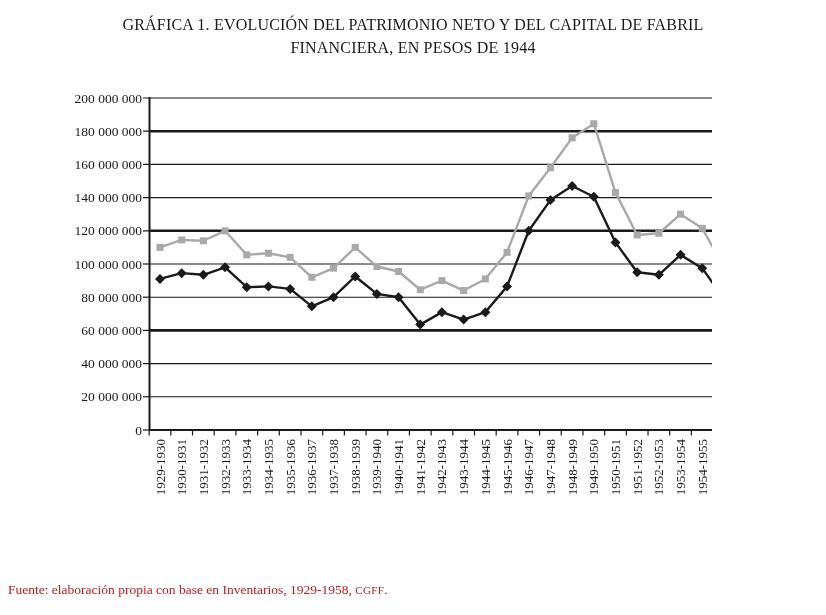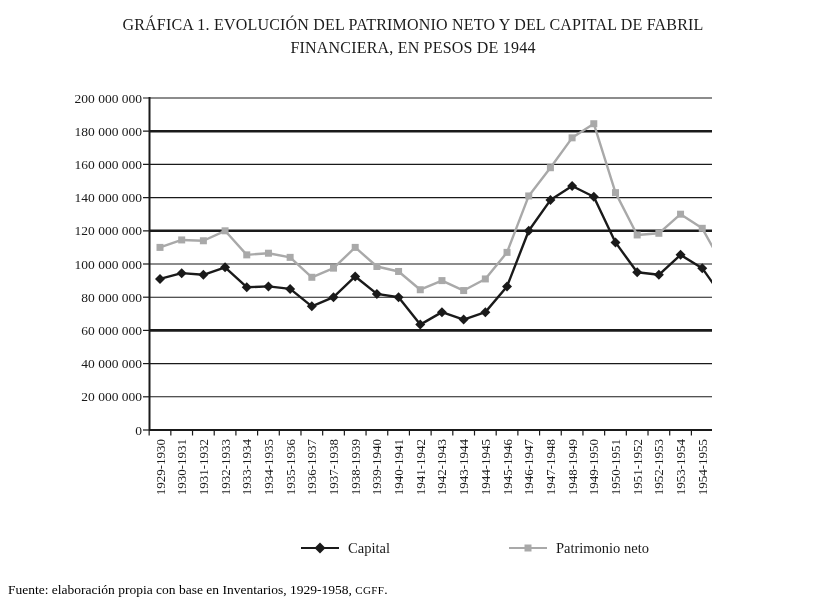--- a/index.html
+++ b/index.html
@@ -21,21 +21,21 @@
   }
   .plot-svg{position:absolute;left:0;top:0;}
   .legend{
     position:absolute;left:149px;top:538px;width:651px;height:20px;
     display:flex;justify-content:center;align-items:center;gap:118px;
   }
   .legend-item{display:flex;align-items:center;gap:8px;}
   .legend-label{font-size:14.5px;color:#1a1a1a;white-space:nowrap;}
   .footer{
     position:absolute;left:8px;top:582px;width:700px;
-    font-size:13.5px;color:#000000;
+    font-size:13.5px;color:#b91c1c;
   }
   .footer .smallcaps{font-size:11px;letter-spacing:0.4px;}
   svg text{font-family:"Liberation Serif","DejaVu Serif",serif;}
 </style>
 </head>
 <body>
 
 <div class="page">
 
   <div class="chart-title">
@@ -196,34 +196,18 @@
       <text x="0" y="0" text-anchor="end" font-size="13" fill="#1a1a1a" transform="translate(641.6724137931035,439) rotate(-90)">1951-1952</text>
       <text x="0" y="0" text-anchor="end" font-size="13" fill="#1a1a1a" transform="translate(663.3620689655172,439) rotate(-90)">1952-1953</text>
       <text x="0" y="0" text-anchor="end" font-size="13" fill="#1a1a1a" transform="translate(685.051724137931,439) rotate(-90)">1953-1954</text>
       <text x="0" y="0" text-anchor="end" font-size="13" fill="#1a1a1a" transform="translate(706.7413793103449,439) rotate(-90)">1954-1955</text>
       <text x="0" y="0" text-anchor="end" font-size="13" fill="#1a1a1a" transform="translate(728.4310344827586,439) rotate(-90)">1955-1956</text>
       <text x="0" y="0" text-anchor="end" font-size="13" fill="#1a1a1a" transform="translate(750.1206896551724,439) rotate(-90)">1956-1957</text>
       <text x="0" y="0" text-anchor="end" font-size="13" fill="#1a1a1a" transform="translate(771.8103448275863,439) rotate(-90)">1957, ab.-jun.</text>
       <text x="0" y="0" text-anchor="end" font-size="13" fill="#1a1a1a" transform="translate(793.5,439) rotate(-90)">1957, jul.-dic.-1958</text>
     </svg>
 
-  <div class="legend">
-    <div class="legend-item">
-      <svg width="40" height="14">
-        <line id="leg-line-0" x1="1" y1="7" x2="39" y2="7" stroke-width="2.2" stroke="#1a1a1a"></line>
-        <path id="leg-shape-0" d="M 14.5 7 L 20 1.5 L 25.5 7 L 20 12.5 Z" fill="#1a1a1a"></path>
-      </svg>
-      <span class="legend-label">Capital</span>
-    </div>
-    <div class="legend-item">
-      <svg width="40" height="14">
-        <line id="leg-line-1" x1="1" y1="7" x2="39" y2="7" stroke-width="2.2" stroke="#a9a9a9"></line>
-        <rect id="leg-shape-1" x="16.5" y="3.5" width="7" height="7" fill="#a9a9a9"></rect>
-      </svg>
-      <span class="legend-label">Patrimonio neto</span>
-    </div>
-  </div>
 
   <div class="footer">
     <span>Fuente: elaboración propia con base en Inventarios, 1929-1958, </span><span class="smallcaps">CGFF</span><span>.</span>
   </div>
 
 </div>
 
 </body></html>

